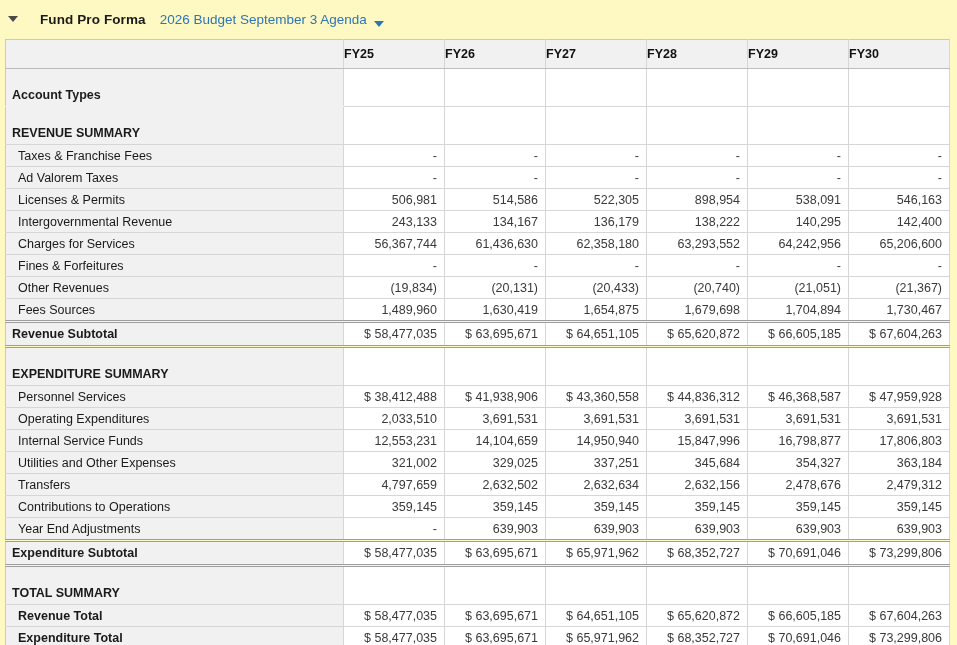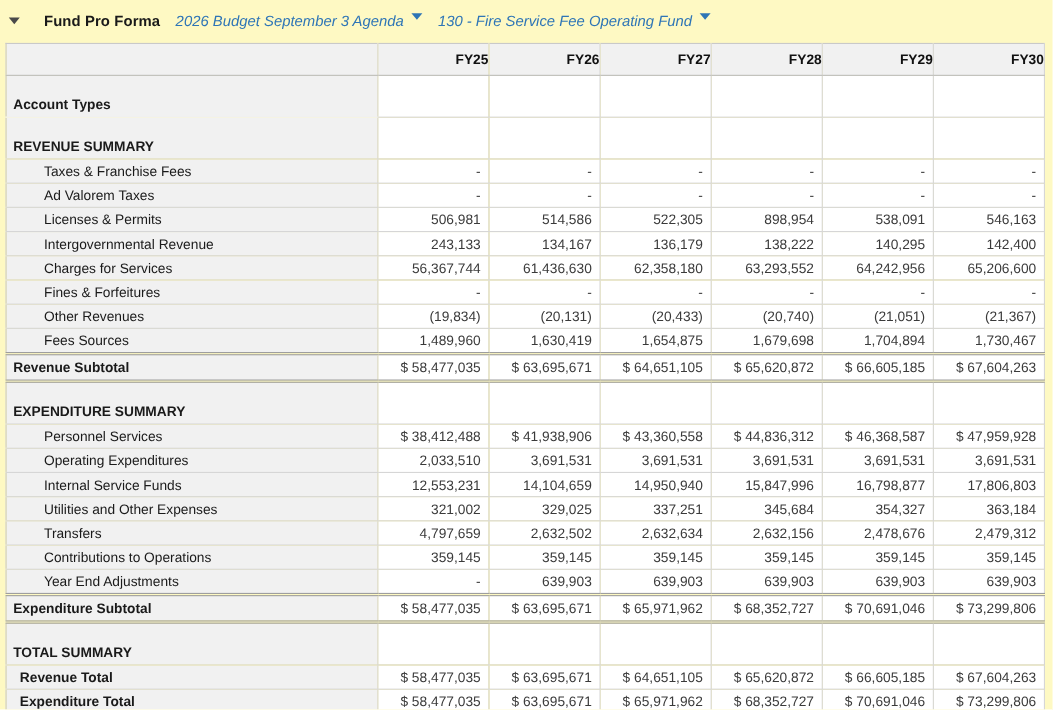--- a/index.html
+++ b/index.html
@@ -3,38 +3,38 @@
 <meta charset="utf-8">
 <style>
   html,body{margin:0;padding:0;background:#ffffff;font-family:"Liberation Sans",sans-serif;}
   .page{width:957px;height:645px;overflow:hidden;background:#fef9c3;}
 
   
   .topbar{display:flex;align-items:center;height:26px;padding:6px 0 0 8px;gap:14px;}
   .collapse-tri{width:0;height:0;border-left:5px solid transparent;border-right:5px solid transparent;
     border-top:6px solid #4a4a4a;margin-right:8px;cursor:pointer;}
   .page-title{font-weight:bold;font-size:13.5px;color:#1a1a1a;letter-spacing:.1px;}
-  .dd-link{display:flex;align-items:flex-start;gap:7px;color:#2e75b6;font-size:13.5px;cursor:pointer;font-style:italic;}
+  .dd-link{display:flex;align-items:flex-end;gap:7px;color:#2e75b6;font-size:13.5px;cursor:pointer;}
   .dd-caret{width:0;height:0;border-left:5px solid transparent;border-right:5px solid transparent;
     border-top:6px solid #2e75b6;}
 
   
   table.proforma{border-collapse:collapse;table-layout:fixed;width:945px;margin:7px 0 0 5px;
     font-size:12.5px;color:#1a1a1a;border:1px solid #c9c9c9;}
   col.c-label{width:338px;}
   col.c-fy{width:101px;}
   td,th{border-right:1px solid #d6d6d6;border-bottom:1px solid #d6d6d6;padding:0;overflow:hidden;
     white-space:nowrap;}
   th.head{background:#f1f1f1;height:28px;font-weight:bold;font-size:12.5px;color:#111;
-    text-align:right;border-bottom:1px solid #bdbdbd;}
+    text-align:left;border-bottom:1px solid #bdbdbd;}
   td.label-cell{background:#f1f1f1;text-align:left;}
   td.value-cell{background:#ffffff;text-align:right;padding-right:7px;color:#3a3a3a;}
 
   tr.row-detail td{height:21px;}
-  tr.row-detail .label-cell{padding-left:34px;}
+  tr.row-detail .label-cell{padding-left:12px;}
 
   tr.row-section td{height:33px;vertical-align:bottom;}
   tr.row-section .label-cell{font-weight:bold;padding-left:6px;padding-bottom:4px;margin-left:22px;}
 
   tr.row-subtotal td{height:22px;border-top:3px double #9e9e9e;border-bottom:3px double #9e9e9e;}
   tr.row-subtotal .label-cell{font-weight:bold;padding-left:6px;}
 
   tr.row-total td{height:21px;}
   tr.row-total .label-cell{font-weight:bold;padding-left:12px;}
 
@@ -44,24 +44,20 @@
 </head>
 <body>
 
 <div class="page">
 
   <div class="topbar">
     <span class="collapse-tri"></span>
     <span class="page-title">Fund Pro Forma</span>
     <span class="dd-link">
       <span>2026 Budget September 3 Agenda</span>
-      <span class="dd-caret"></span>
-    </span>
-    <span class="dd-link">
-      <span>130 - Fire Service Fee Operating Fund</span>
       <span class="dd-caret"></span>
     </span>
   </div>
 
   <table class="proforma">
     <colgroup>
       <col class="c-label">
       <col class="c-fy">
         <col class="c-fy">
         <col class="c-fy">

